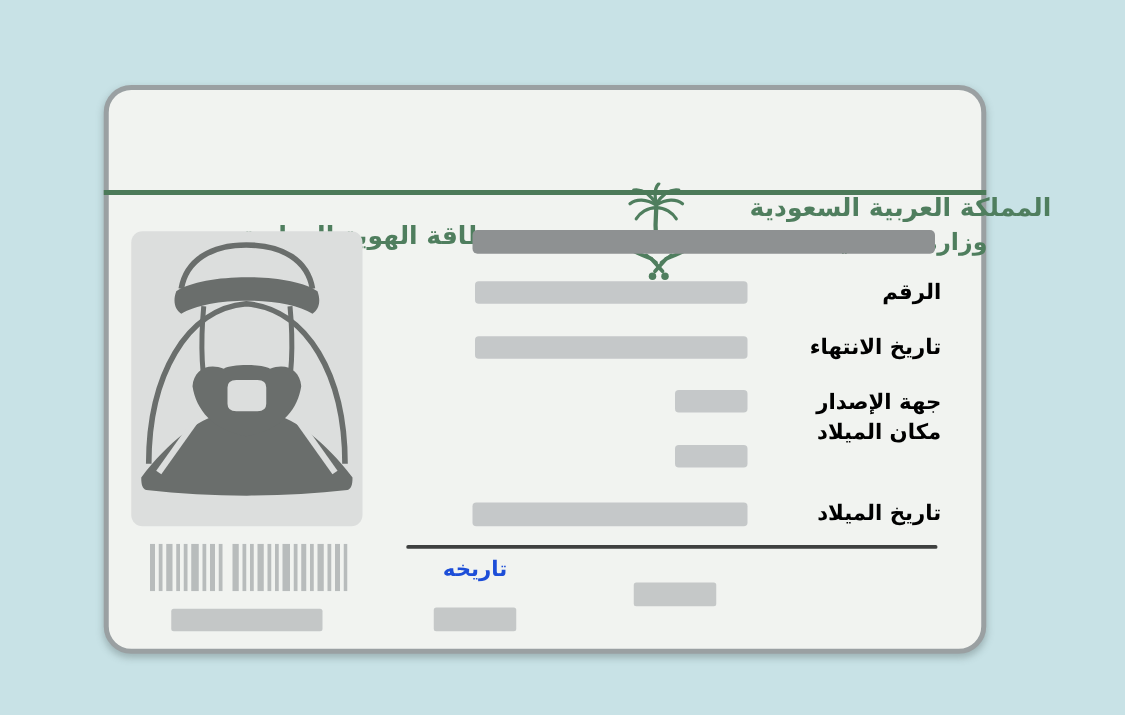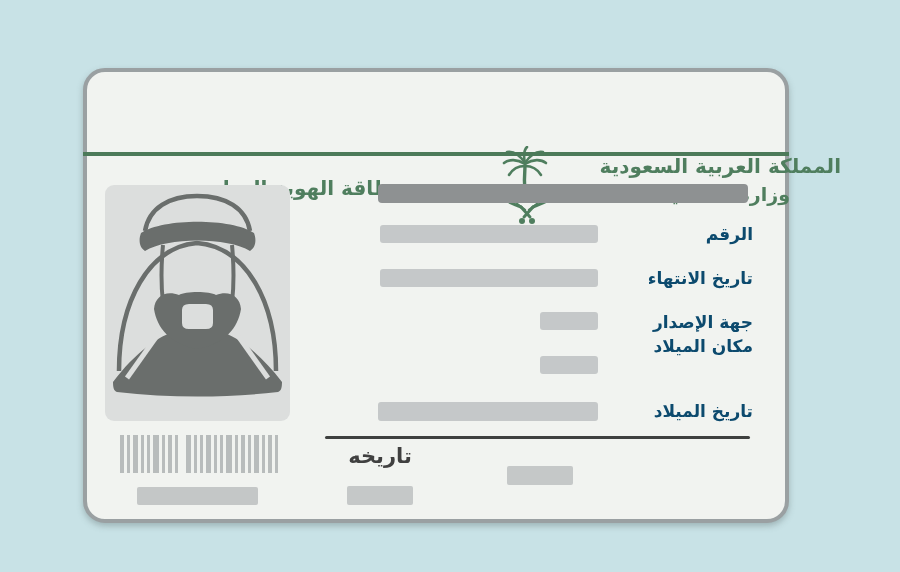--- a/index.html
+++ b/index.html
@@ -49,37 +49,37 @@
   .bar.dark{background:#8e9192;border-radius:4px;}
   .bar-name   {left:378px;top:184px;width:370px;height:19px;}
   .bar-number {left:380px;top:225px;width:218px;height:18px;}
   .bar-expiry {left:380px;top:269px;width:218px;height:18px;}
   .bar-issue  {left:540px;top:312px;width:58px;height:18px;}
   .bar-bplace {left:540px;top:356px;width:58px;height:18px;}
   .bar-bdate  {left:378px;top:402px;width:220px;height:19px;}
 
   .field-label{
     position:absolute;right:147px;direction:rtl;text-align:right;
-    color:#0c4a6e;font-size:17px;font-weight:bold;line-height:22px;white-space:nowrap;
+    color:#000000;font-size:17px;font-weight:bold;line-height:22px;white-space:nowrap;
   }
   .lbl-number {top:223px;}
   .lbl-expiry {top:267px;text-align:center;}
   .lbl-issue  {top:311px;}
   .lbl-bplace {top:335px;}
   .lbl-bdate  {top:400px;}
 
   
   .barcode{position:absolute;left:120px;top:435px;width:158px;height:38px;}
   .barcode-sub{position:absolute;left:137px;top:487px;width:121px;height:18px;background:#c4c7c7;border-radius:2px;}
 
   
   .table-line{position:absolute;left:325px;top:436px;width:425px;height:3px;background:#3e403f;border-radius:2px;}
   .rec-col{position:absolute;top:446px;width:130px;text-align:center;}
   .rec-col .rec-head{
-    direction:rtl;color:#404040;font-size:21px;font-weight:bold;line-height:20px;white-space:nowrap;
+    direction:rtl;color:#1d4ed8;font-size:17px;font-weight:bold;line-height:20px;white-space:nowrap;
   }
   .rec-col .rec-bar{
     margin:20px auto 0 auto;width:66px;height:19px;background:#c5c8c8;border-radius:2px;
   }
   .col-recnum  {left:650px;}
   .col-recplace{left:475px;}
   .col-recdate {left:315px;}
 </style>
 </head>
 <body>

